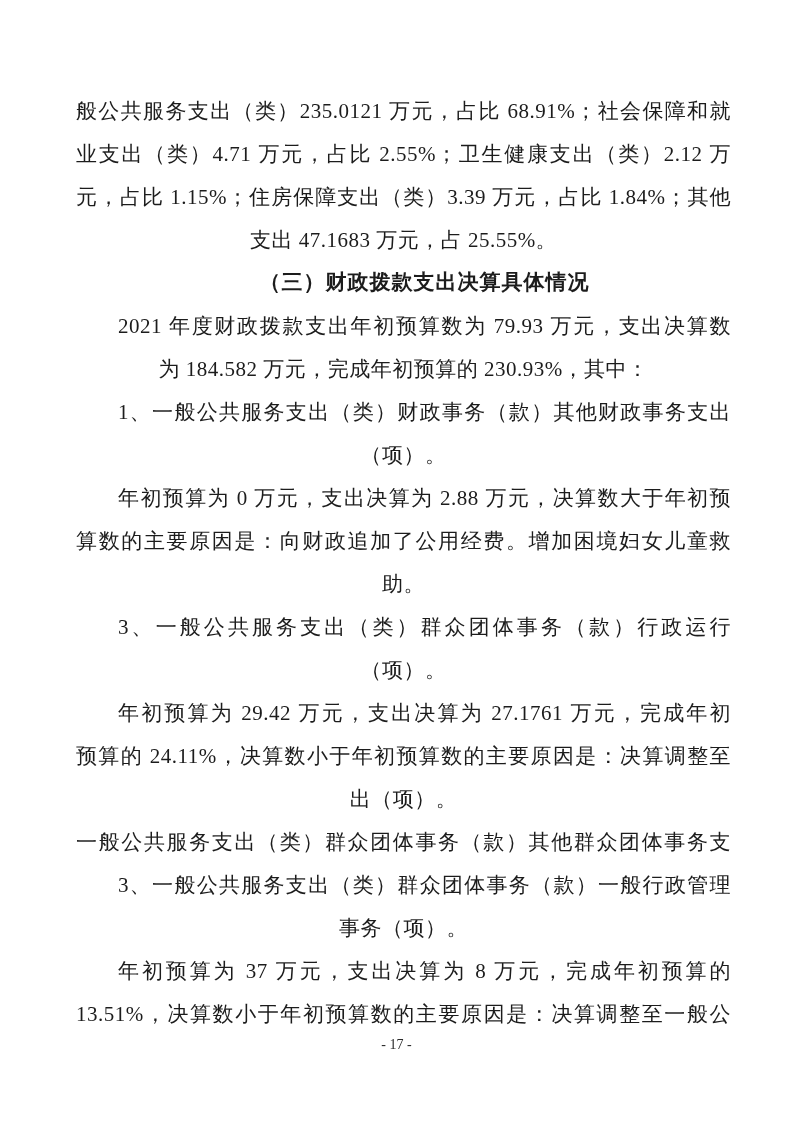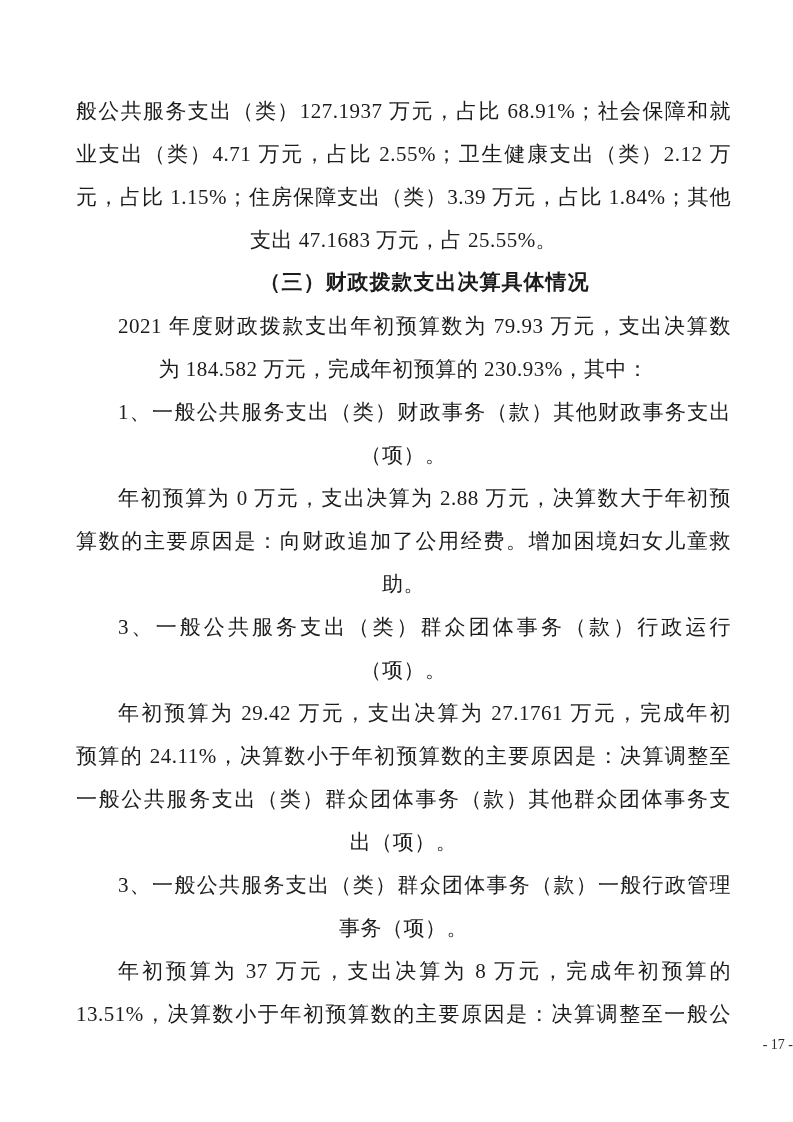--- a/index.html
+++ b/index.html
@@ -41,35 +41,35 @@
   .line.heading {
     font-family: Liberation Mono, monospace;
     font-weight: bold;
     letter-spacing: 1px;
   }
   .footer {
     position: absolute;
     top: 1036px;
     left: 0;
     width: 793px;
-    text-align: right;
+    text-align: center;
     font-size: 14px;
     line-height: 18px;
     color: #2a2a2a;
     font-family: "Liberation Serif", "DejaVu Serif", serif;
   }
 </style>
 </head>
 <body>
 
 <div class="page">
   <main class="content">
 
   <div class="para">
-        <div class="line j">般公共服务支出（类）127.1937 万元，占比 68.91%；社会保障和就</div>
+        <div class="line j">般公共服务支出（类）235.0121 万元，占比 68.91%；社会保障和就</div>
         <div class="line j">业支出（类）4.71 万元，占比 2.55%；卫生健康支出（类）2.12 万</div>
         <div class="line j">元，占比 1.15%；住房保障支出（类）3.39 万元，占比 1.84%；其他</div>
         <div class="line">支出 47.1683 万元，占 25.55%。</div>
       </div>
       <div class="para">
         <div class="line indent heading">（三）财政拨款支出决算具体情况</div>
       </div>
       <div class="para">
         <div class="line j indent">2021 年度财政拨款支出年初预算数为 79.93 万元，支出决算数</div>
         <div class="line">为 184.582 万元，完成年初预算的 230.93%，其中：</div>
@@ -83,22 +83,22 @@
         <div class="line j">算数的主要原因是：向财政追加了公用经费。增加困境妇女儿童救</div>
         <div class="line">助。</div>
       </div>
       <div class="para">
         <div class="line j indent">3、一般公共服务支出（类）群众团体事务（款）行政运行</div>
         <div class="line">（项）。</div>
       </div>
       <div class="para">
         <div class="line j indent">年初预算为 29.42 万元，支出决算为 27.1761 万元，完成年初</div>
         <div class="line j">预算的 24.11%，决算数小于年初预算数的主要原因是：决算调整至</div>
+        <div class="line">出（项）。</div>
         <div class="line j">一般公共服务支出（类）群众团体事务（款）其他群众团体事务支</div>
-        <div class="line">出（项）。</div>
       </div>
       <div class="para">
         <div class="line j indent">3、一般公共服务支出（类）群众团体事务（款）一般行政管理</div>
         <div class="line">事务（项）。</div>
       </div>
       <div class="para">
         <div class="line j indent">年初预算为 37 万元，支出决算为 8 万元，完成年初预算的</div>
         <div class="line j">13.51%，决算数小于年初预算数的主要原因是：决算调整至一般公</div>
       </div>
     </main>

